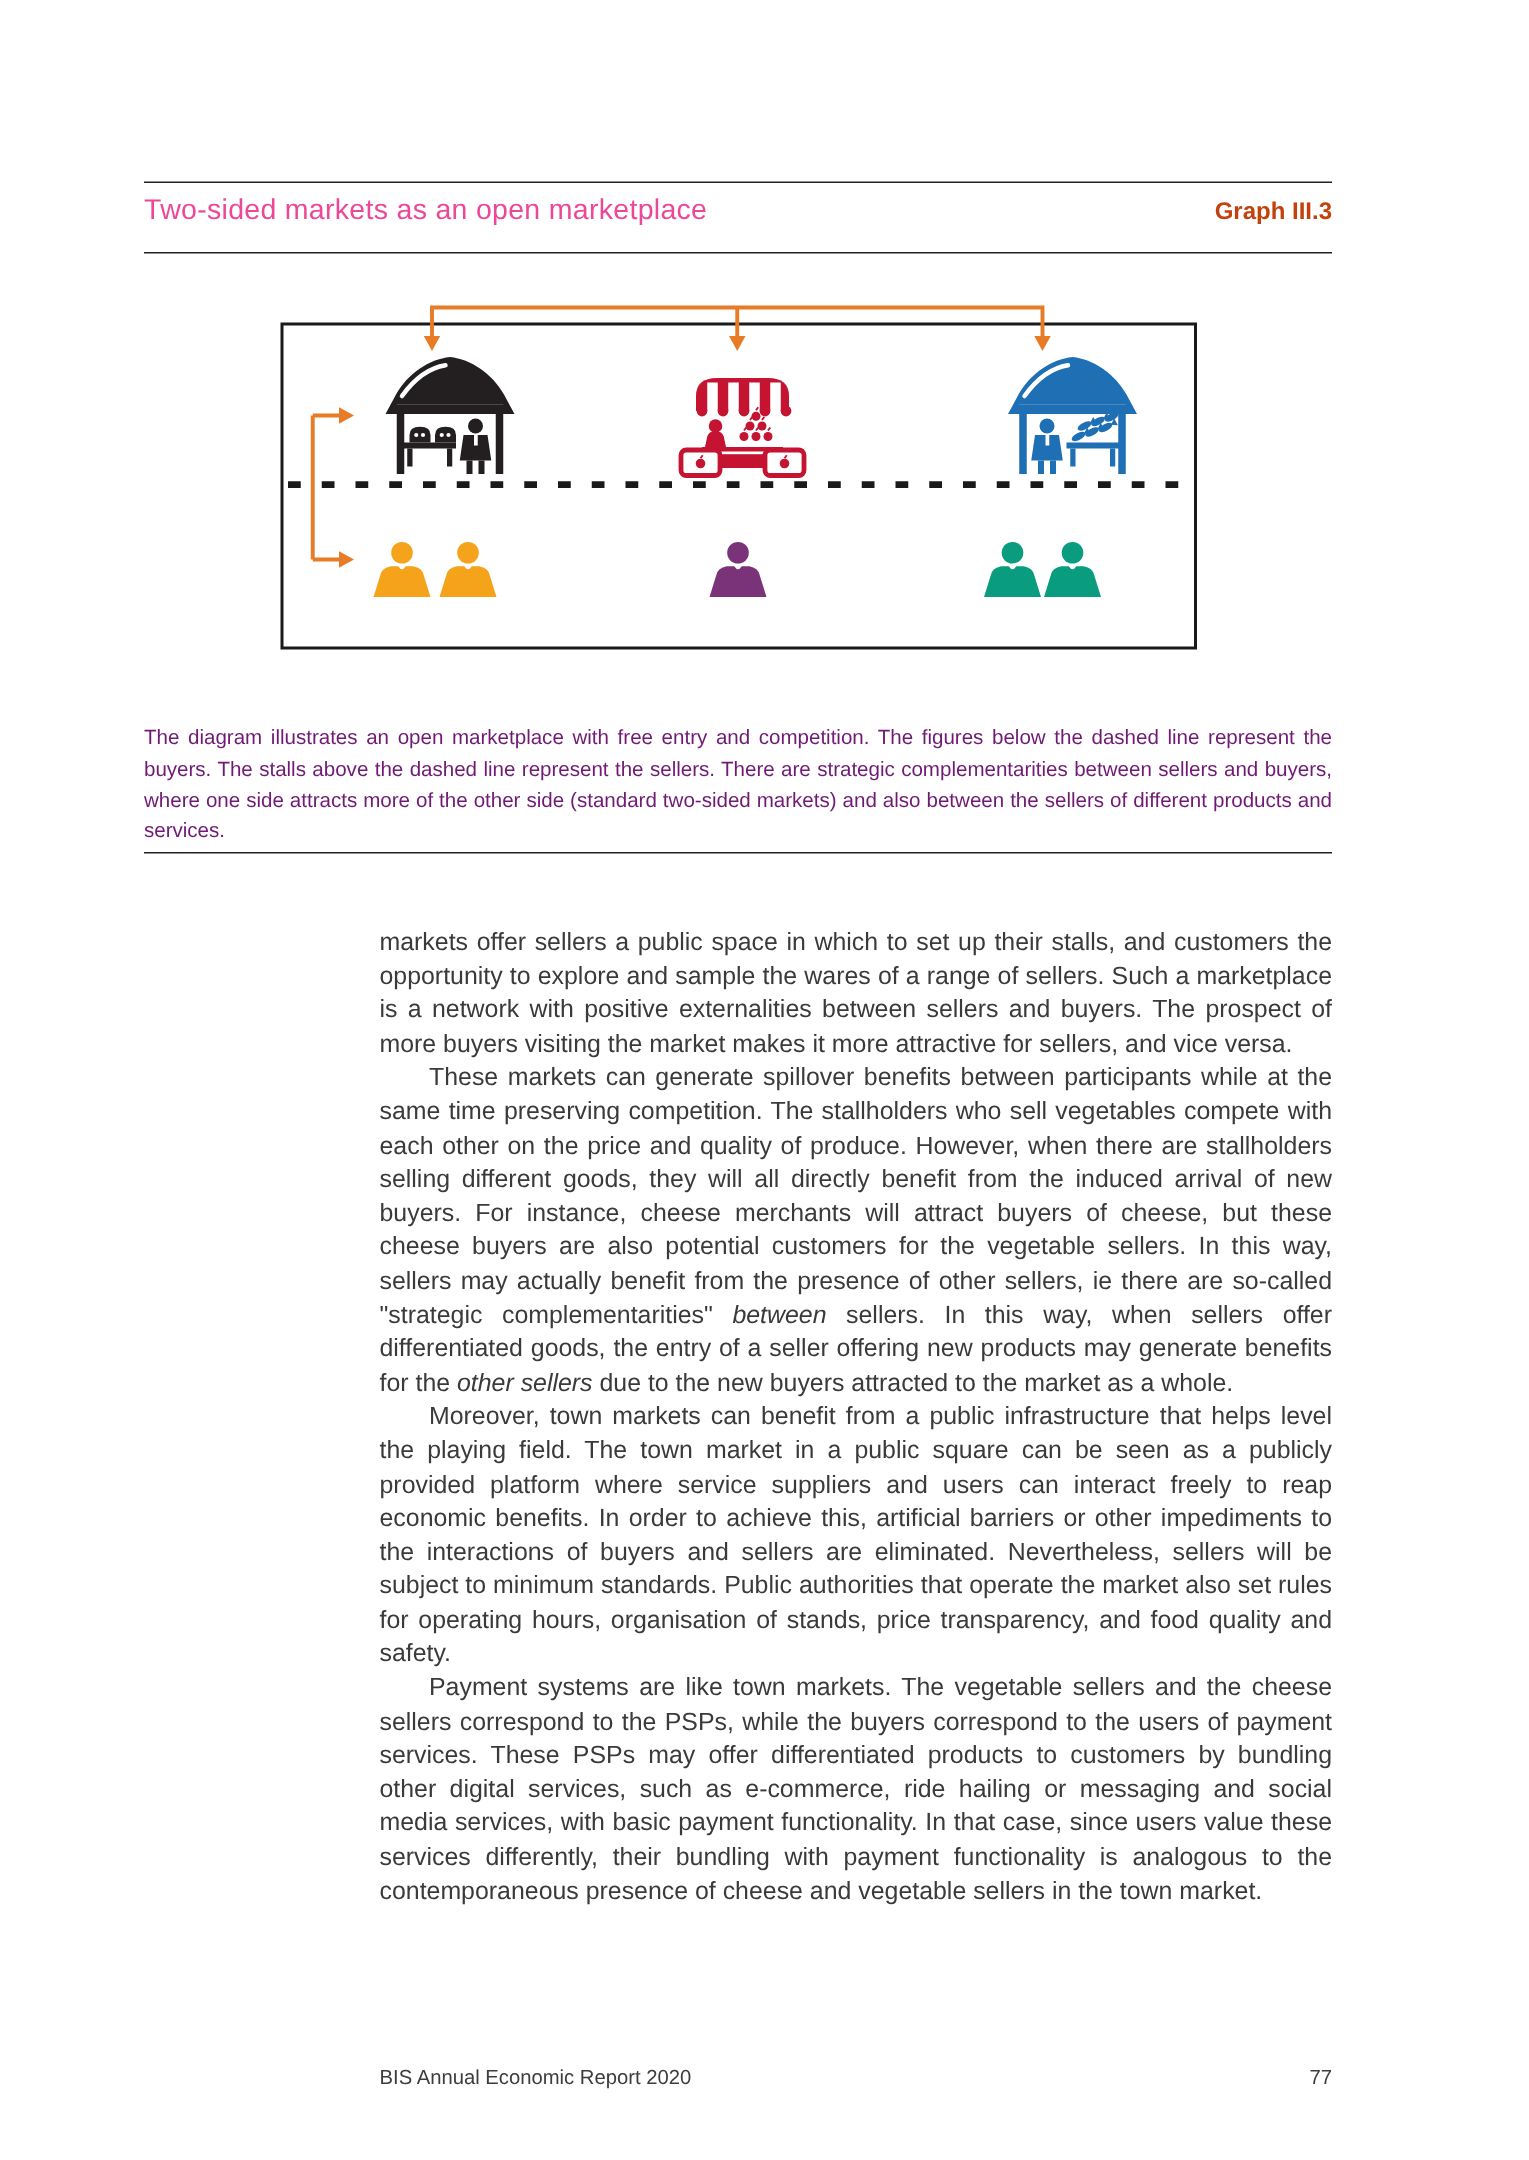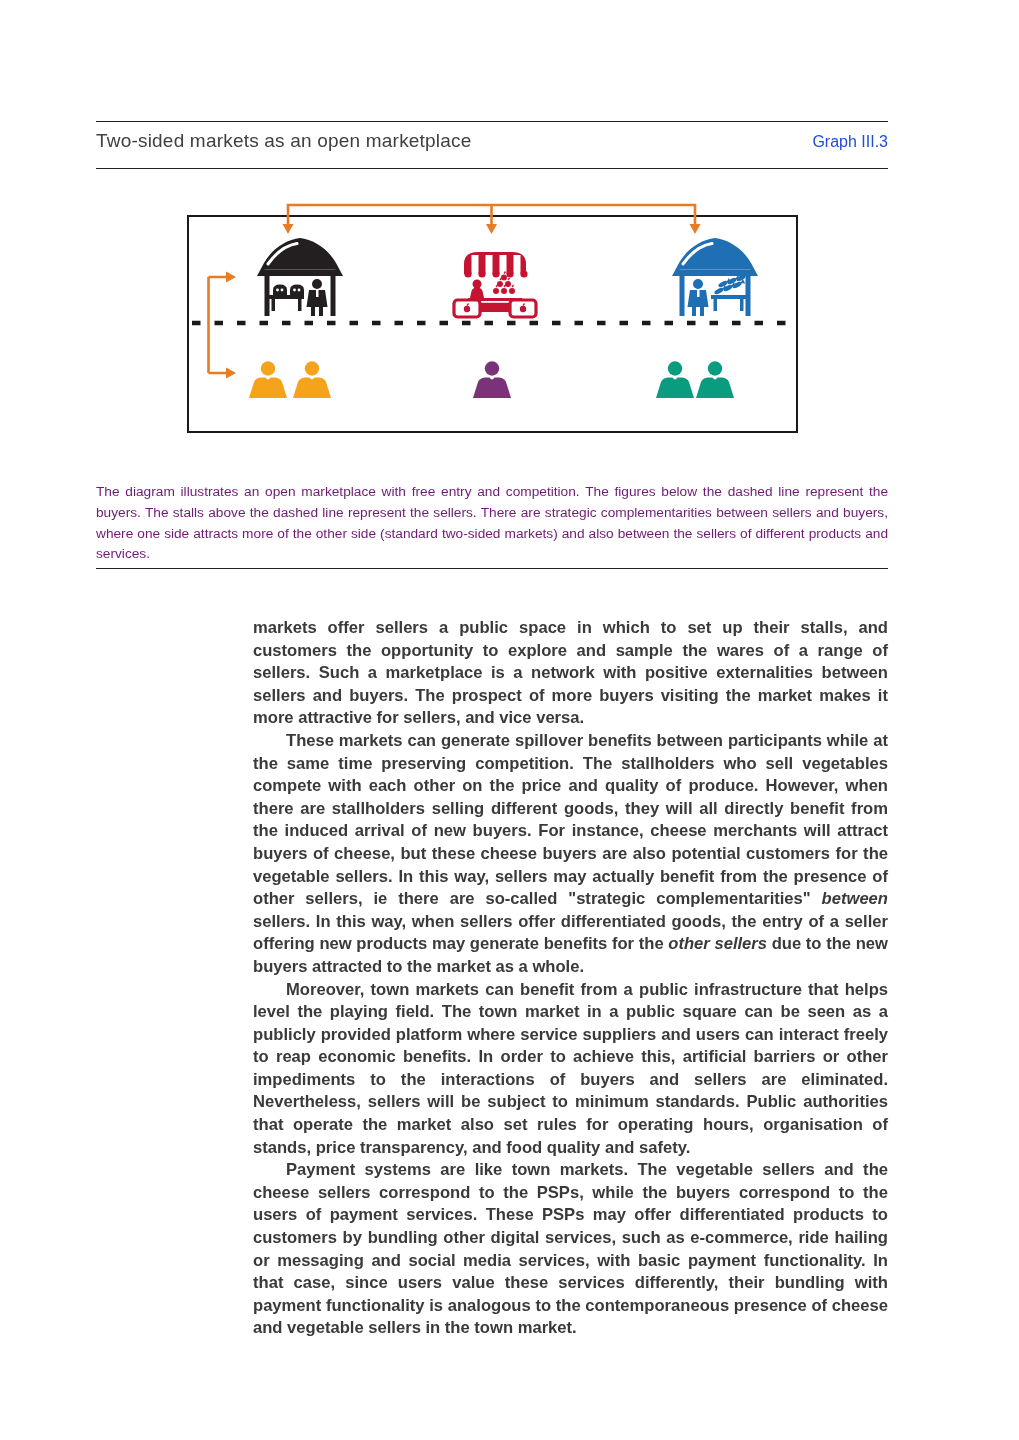--- a/index.html
+++ b/index.html
@@ -2,27 +2,27 @@
 <html><head>
 <meta charset="utf-8">
 <style>
   html,body { margin:0; padding:0; background:#ffffff; }
   .page {
     position:relative; width:1019px; height:1440px; background:#ffffff;
     font-family:"Liberation Sans", sans-serif; color:#3a3a3a; overflow:hidden;
   }
   .rule { position:absolute; left:96px; width:792px; height:1px; background:#222; }
   .graph-title-row { position:absolute; left:96px; top:130px; width:792px; display:flex; justify-content:space-between; align-items:baseline; }
-  .graph-title { font-size:19px; letter-spacing:0.2px; color:#404040; }
-  .graph-label { font-size:16px; color:#1d4ed8; }
+  .graph-title { font-size:19px; letter-spacing:0.2px; color:#ec4899; }
+  .graph-label { font-size:16px; color:#c2410c;font-weight:bold; }
   .figure-wrap { position:absolute; left:180px; top:193px; width:630px; height:250px; }
   .caption { position:absolute; left:96px; top:482px; width:792px; font-size:13.7px; line-height:20.8px; text-align:justify; color:#701a75; }
   .source { position:absolute; left:96px; top:545px; width:792px; font-size:13.7px; color:#3d3d3d; }
   .body-text { position:absolute; left:253px; top:617px; width:635px; font-size:16.6px; line-height:22.6px; text-align:justify; color:#3a3a3a; }
-  .body-text p { margin:0;font-weight:bold; }
+  .body-text p { margin:0; }
   .body-text p.indent { text-indent:33px; }
   .it { font-style:italic; }
   .footer { position:absolute; left:253px; top:1377px; width:635px; display:flex; justify-content:space-between; font-size:13.5px; color:#3d3d3d; }
 </style>
 </head>
 <body>
 
 <div class="page">
 
   <div class="rule" style="top:121px"></div>
@@ -166,14 +166,18 @@
   <div class="caption">The diagram illustrates an open marketplace with free entry and competition. The figures below the dashed line represent the buyers. The stalls above the dashed line represent the sellers. There are strategic complementarities between sellers and buyers, where one side attracts more of the other side (standard two-sided markets) and also between the sellers of different products and services.</div>
   <div class="rule" style="top:568px"></div>
 
   <div class="body-text">
     <p><span>markets offer sellers a public space in which to set up their stalls, and customers the opportunity to explore and sample the wares of a range of sellers. Such a marketplace is a network with positive externalities between sellers and buyers. The prospect of more buyers visiting the market makes it more attractive for sellers, and vice versa.</span></p>
     <p class="indent"><span>These markets can generate spillover benefits between participants while at the same time preserving competition. The stallholders who sell vegetables compete with each other on the price and quality of produce. However, when there are stallholders selling different goods, they will all directly benefit from the induced arrival of new buyers. For instance, cheese merchants will attract buyers of cheese, but these cheese buyers are also potential customers for the vegetable sellers. In this way, sellers may actually benefit from the presence of other sellers, ie there are so-called "strategic complementarities" </span><span class="it">between</span><span> sellers. In this way, when sellers offer differentiated goods, the entry of a seller offering new products may generate benefits for the </span><span class="it">other sellers</span><span> due to the new buyers attracted to the market as a whole.</span></p>
     <p class="indent"><span>Moreover, town markets can benefit from a public infrastructure that helps level the playing field. The town market in a public square can be seen as a publicly provided platform where service suppliers and users can interact freely to reap economic benefits. In order to achieve this, artificial barriers or other impediments to the interactions of buyers and sellers are eliminated. Nevertheless, sellers will be subject to minimum standards. Public authorities that operate the market also set rules for operating hours, organisation of stands, price transparency, and food quality and safety.</span></p>
     <p class="indent"><span>Payment systems are like town markets. The vegetable sellers and the cheese sellers correspond to the PSPs, while the buyers correspond to the users of payment services. These PSPs may offer differentiated products to customers by bundling other digital services, such as e-commerce, ride hailing or messaging and social media services, with basic payment functionality. In that case, since users value these services differently, their bundling with payment functionality is analogous to the contemporaneous presence of cheese and vegetable sellers in the town market.</span></p>
   </div>
 
+  <div class="footer">
+    <span>BIS Annual Economic Report 2020</span>
+    <span>77</span>
+  </div>
 
 </div>
 
 </body></html>

